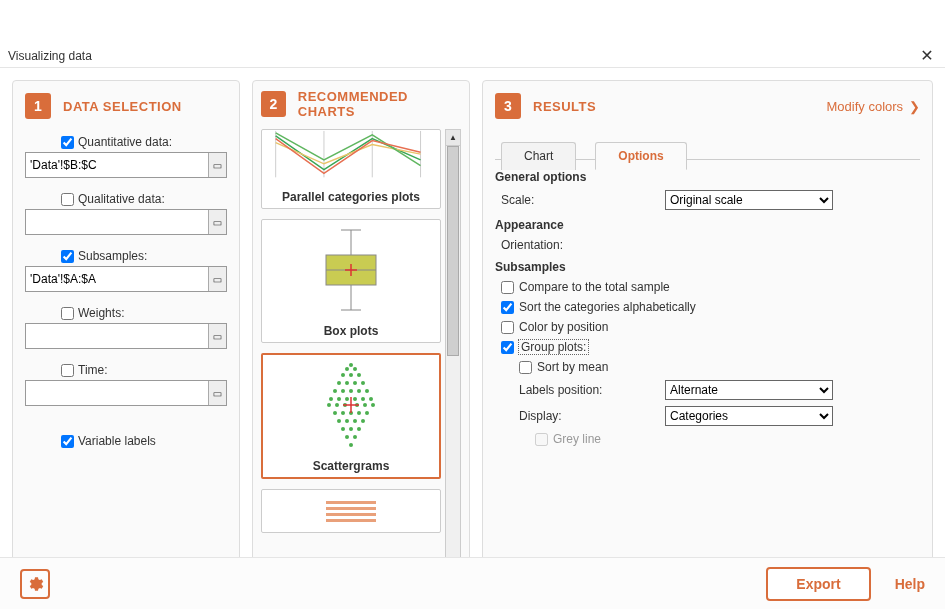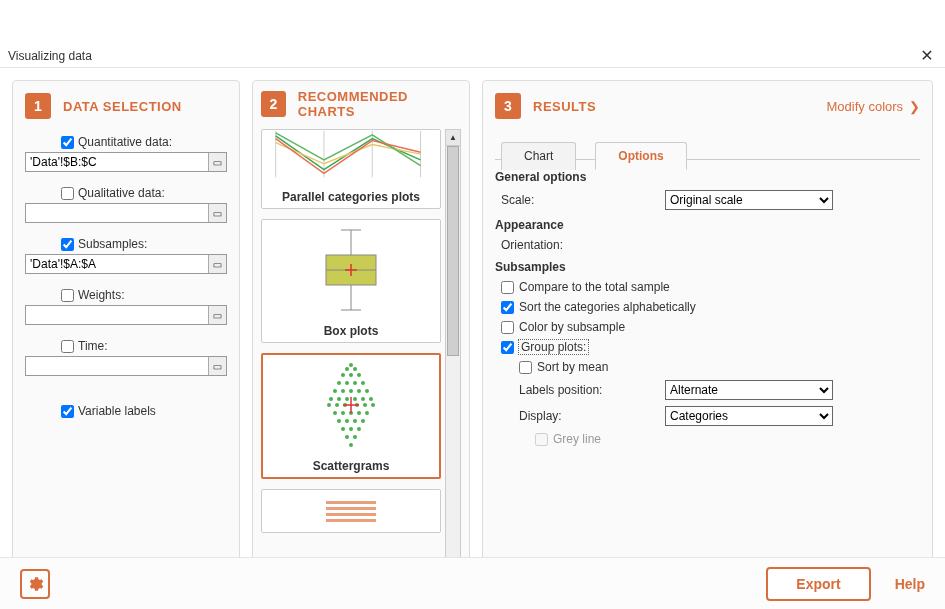--- a/index.html
+++ b/index.html
@@ -13,21 +13,21 @@
   .panel-2 { width: 218px; padding: 8px; }
   .panel-3 { flex: 1; }
   .panel-header { display: flex; align-items: center; gap: 12px; margin-bottom: 16px; }
   .step-num { background: #d96d3b; color: #fff; width: 26px; height: 26px; display: flex; align-items: center; justify-content: center; border-radius: 3px; font-weight: bold; font-size: 14px; }
   .step-title { color: #d96d3b; font-weight: 600; font-size: 13px; letter-spacing: 0.5px; }
   .panel-3-header { display: flex; align-items: center; justify-content: space-between; margin-bottom: 12px; }
   .modify-colors { color: #d96d3b; font-size: 13px; display: flex; align-items: center; gap: 6px; cursor: pointer; justify-content: center; }
   .field-group { margin-bottom: 14px; }
   .check-label { display: flex; align-items: center; gap: 4px; margin-bottom: 3px; padding-left: 36px; }
   .check-label input[type="checkbox"] { width: 13px; height: 13px; }
-  .range-input { display: flex; border: 1px solid #999; background: #fff; height: 20px; }
+  .range-input { display: flex; border: 1px solid #999; background: #fff; height: 26px; }
   .range-input input { flex: 1; border: none; padding: 1px 4px; font-size: 12px; outline: none; background: #fff; }
   .range-btn { width: 18px; border-left: 1px solid #aaa; background: #eee; display: flex; align-items: center; justify-content: center; cursor: pointer; font-size: 10px; }
   .charts-col { display: flex; gap: 4px; height: 100%; }
   .charts-list { flex: 1; overflow: hidden; }
   .chart-card { border: 1px solid #ccc; background: #fff; margin-bottom: 10px; border-radius: 2px; text-align: center; cursor: pointer; }
   .chart-card.selected { border: 2px solid #d96d3b; }
   .chart-thumb { height: 100px; display: flex; align-items: center; justify-content: center; padding: 8px; overflow: hidden; }
   .chart-card.first .chart-thumb { height: 56px; align-items: flex-end; padding: 0 4px; }
   .chart-card-label { font-weight: 600; font-size: 12px; padding: 4px; }
   .scrollbar { width: 16px; background: #f0f0f0; border: 1px solid #ccc; display: flex; flex-direction: column; }
@@ -287,21 +287,21 @@
     <div class="check-row">
       <input type="checkbox" style="">
       <span>Compare to the total sample</span>
     </div>
     <div class="check-row">
       <input type="checkbox" checked="" style="">
       <span>Sort the categories alphabetically</span>
     </div>
     <div class="check-row">
       <input type="checkbox" style="">
-      <span>Color by subsample</span>
+      <span>Color by position</span>
     </div>
     <div class="check-row">
       <input type="checkbox" checked="" style="">
       <span class="dotted">Group plots:</span>
     </div>
     <div class="check-row indent">
       <input type="checkbox" style="">
       <span>Sort by mean</span>
     </div>
     <div class="option-row" style="padding-left:18px">

